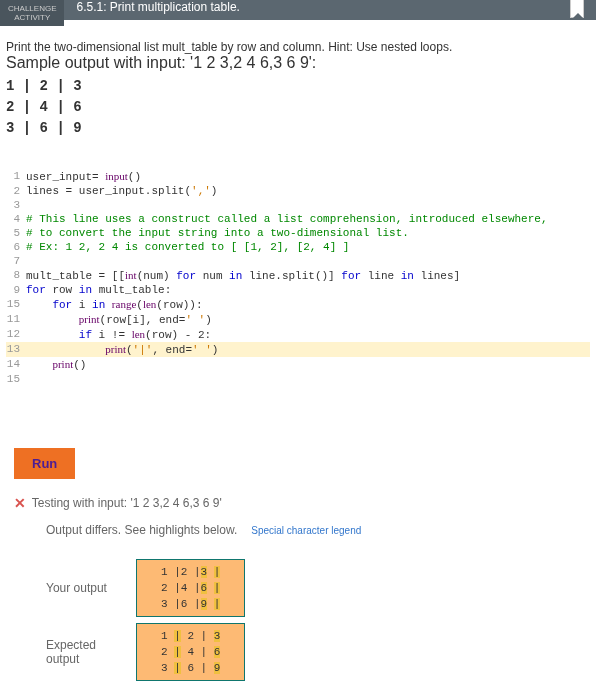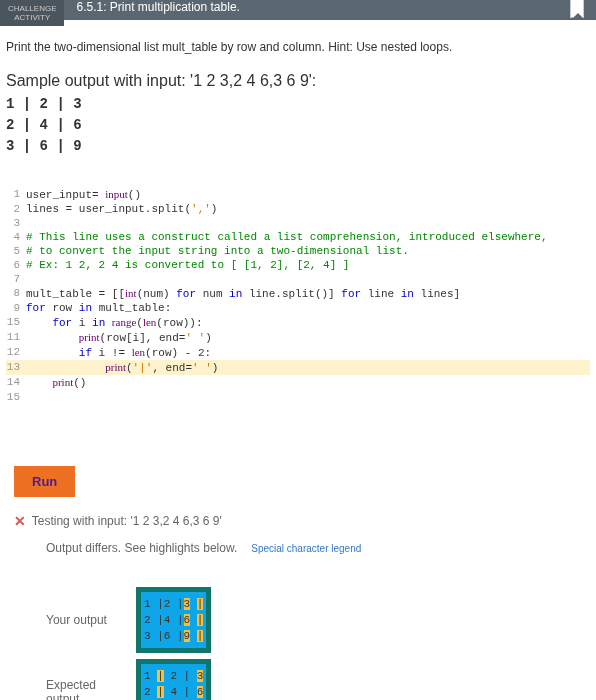--- a/index.html
+++ b/index.html
@@ -4,41 +4,41 @@
   <style>
     * { margin: 0; padding: 0; box-sizing: border-box; }
     body { font-family: Arial, Helvetica, sans-serif; width: 596px; background: #fff; color: #333; font-size: 12px; }
     .header { background: #5b6770; color: #fff; display: flex; align-items: flex-start; height: 20px; }
     .header-tag { background: #4a555d; color: #ccc; font-size: 8px; padding: 4px 8px; text-align: center; line-height: 9px; }
     .header-title { padding: 0 12px; font-size: 12px; }
     .header-right { margin-left: auto; padding-right: 12px; }
     .bookmark-icon { width: 14px; height: 18px; border: 1px solid #ccc; border-top: none; position: relative; background: #fff; }
     .bookmark-icon::after { content: ''; position: absolute; bottom: -1px; left: 2px; width: 0; height: 0; border-left: 5px solid transparent; border-right: 5px solid transparent; border-bottom: 5px solid #5b6770; }
     .content { padding: 20px 6px 6px 6px; }
-    .description { font-size: 12px; margin-bottom: 18px; }
+    .description { font-size: 12px; }
     .sample-label { font-size: 16px; margin-bottom: 4px; }
     .sample-output { font-family: 'Courier New', monospace; font-size: 14px; line-height: 1.5; margin-bottom: 30px; font-weight: bold; }
     .code-block { background: #fff; position: relative; margin-bottom: 10px; }
     .code-line { display: flex; font-family: 'Courier New', monospace; font-size: 11px; line-height: 14px; }
     .line-num { width: 20px; text-align: right; color: #999; padding-right: 6px; flex-shrink: 0; }
     .code-text { white-space: pre; flex: 1; }
     .kw { color: #0000cc; }
     .comment { color: #008800; }
     .str { color: #cc7700; }
     .fn { color: #660066; font-family: Liberation Serif, serif; }
     .code-highlight { background: #fff3cd; display: flex; }
     .run-btn { background: #ee7023; color: #4c1d95; border: none; padding: 8px 18px; font-size: 13px; font-weight: bold; cursor: pointer; margin: 12px 0 16px 8px; }
     .test-result { margin-bottom: 20px; }
     .test-header { display: flex; align-items: center; font-size: 12px; color: #666; margin-bottom: 12px; padding-left: 8px; }
     .x-icon { color: #d9534f; font-weight: bold; margin-right: 6px; font-size: 14px; }
-    .diff-label { padding-left: 40px; font-size: 12px; color: #666; margin-bottom: 32px; }
+    .diff-label { padding-left: 40px; font-size: 12px; color: #666; margin-bottom: 22px; }
     .legend-link { color: #3377cc; font-size: 10px; margin-left: 14px; }
     .output-row { display: flex; align-items: center; margin-bottom: 6px; padding-left: 40px; }
     .output-label { width: 90px; text-align: left; font-size: 12px; color: #666; padding-right: 10px; }
-    .output-grid { background: #0ea5e9; border: 5px solid #0f766e; font-family: 'Courier New', monospace; font-size: 11px; padding: 4px 3px; line-height: 16px; }
+    .output-grid { background: #fdba74; border: 1px solid #0f766e; font-family: 'Courier New', monospace; font-size: 11px; padding: 4px 24px; line-height: 16px; }
     .hl { background: #f0c040; }
     .wrapper { position: relative; }
   </style>
 </head>
 <body>
 
 <div class="wrapper">
 
 <div class="header">
   <div class="header-tag">

